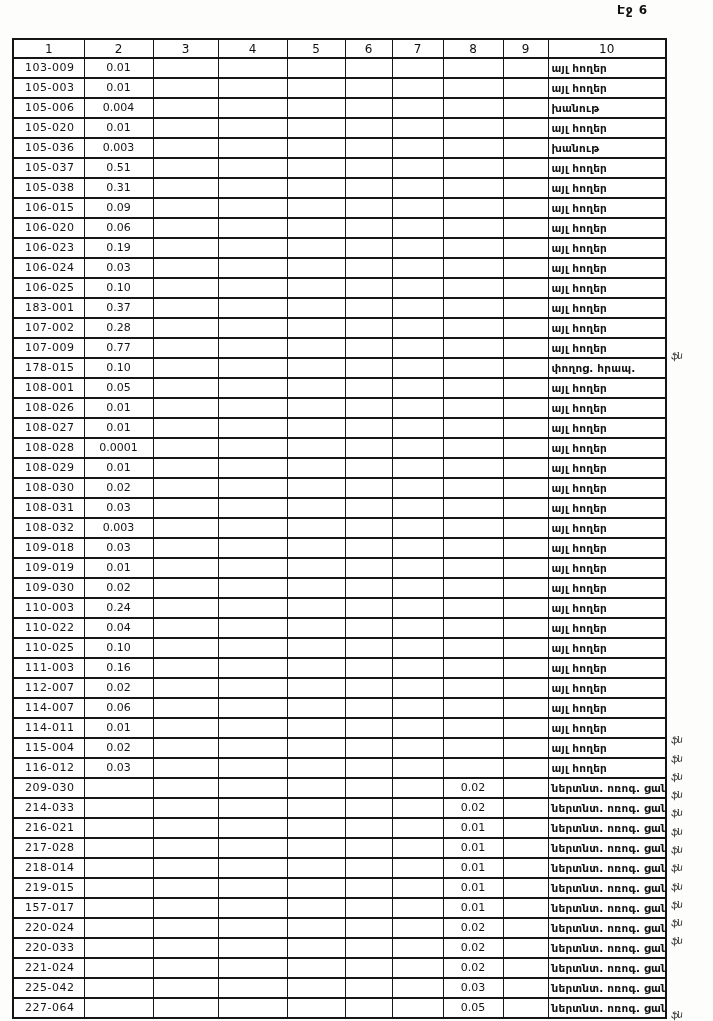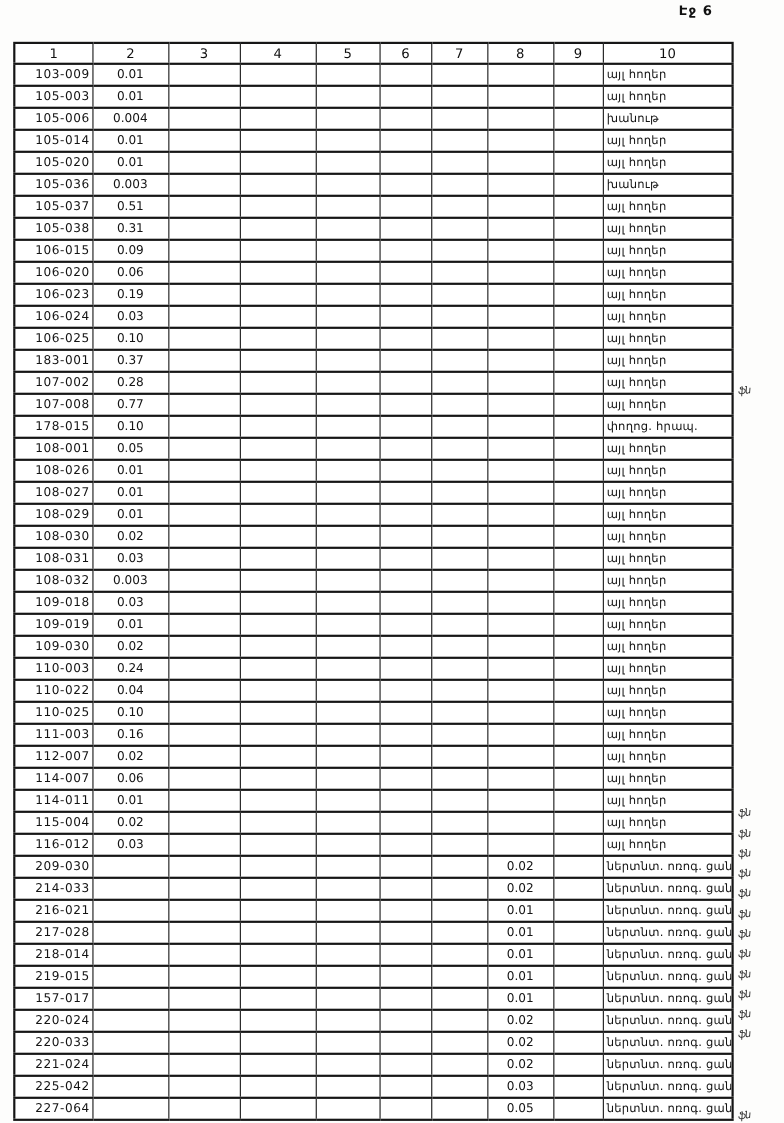--- a/index.html
+++ b/index.html
@@ -25,23 +25,23 @@
     border-bottom-width:2px;
     padding:0 2px;margin:0;
     height:18px;line-height:16px;
     font-size:11px;font-weight:normal;
     overflow:hidden;white-space:nowrap;
   }
   table.doc thead th{
     height:17px;text-align:center;font-size:12px;color:#101010;
     border-top-width:2px;
   }
-  table.doc td.code{text-align:right;padding-left:4px;letter-spacing:0.5px;}
+  table.doc td.code{text-align:center;padding-left:4px;letter-spacing:0.5px;}
   table.doc td.val{text-align:center;}
-  table.doc td.use{text-align:left;padding-left:3px;font-size:10.5px;letter-spacing:0.2px;}
+  table.doc td.use{text-align:left;padding-left:3px;font-size:10.5px;letter-spacing:0.2px;font-weight:bold;}
   table.doc col.c1{width:71px;} table.doc col.c2{width:69px;}
   table.doc col.c3{width:65px;} table.doc col.c4{width:69px;}
   table.doc col.c5{width:58px;} table.doc col.c6{width:47px;}
   table.doc col.c7{width:51px;} table.doc col.c8{width:60px;}
   table.doc col.c9{width:45px;} table.doc col.c10{width:118px;}
   table.doc{border:2px solid #141414;}
   .margin-mark{
     position:absolute;left:671px;
     font-size:9px;font-style:italic;color:#2a2a2a;
     transform:rotate(-7deg);
@@ -111,32 +111,20 @@
         <td></td>
         <td></td>
         <td></td>
         <td></td>
         <td></td>
         <td class="val"></td>
         <td></td>
         <td class="use">խանութ</td>
       </tr>
       <tr>
-        <td class="code">105-014</td>
-        <td class="val">0.01</td>
-        <td></td>
-        <td></td>
-        <td></td>
-        <td></td>
-        <td></td>
-        <td class="val"></td>
-        <td></td>
-        <td class="use">այլ հողեր</td>
-      </tr>
-      <tr>
         <td class="code">105-020</td>
         <td class="val">0.01</td>
         <td></td>
         <td></td>
         <td></td>
         <td></td>
         <td></td>
         <td class="val"></td>
         <td></td>
         <td class="use">այլ հողեր</td>
@@ -255,21 +243,21 @@
         <td></td>
         <td></td>
         <td></td>
         <td></td>
         <td></td>
         <td class="val"></td>
         <td></td>
         <td class="use">այլ հողեր</td>
       </tr>
       <tr>
-        <td class="code">107-008</td>
+        <td class="code">107-009</td>
         <td class="val">0.77</td>
         <td></td>
         <td></td>
         <td></td>
         <td></td>
         <td></td>
         <td class="val"></td>
         <td></td>
         <td class="use">այլ հողեր</td>
       </tr>
@@ -305,20 +293,32 @@
         <td></td>
         <td></td>
         <td></td>
         <td class="val"></td>
         <td></td>
         <td class="use">այլ հողեր</td>
       </tr>
       <tr>
         <td class="code">108-027</td>
         <td class="val">0.01</td>
+        <td></td>
+        <td></td>
+        <td></td>
+        <td></td>
+        <td></td>
+        <td class="val"></td>
+        <td></td>
+        <td class="use">այլ հողեր</td>
+      </tr>
+      <tr>
+        <td class="code">108-028</td>
+        <td class="val">0.0001</td>
         <td></td>
         <td></td>
         <td></td>
         <td></td>
         <td></td>
         <td class="val"></td>
         <td></td>
         <td class="use">այլ հողեր</td>
       </tr>
       <tr>

